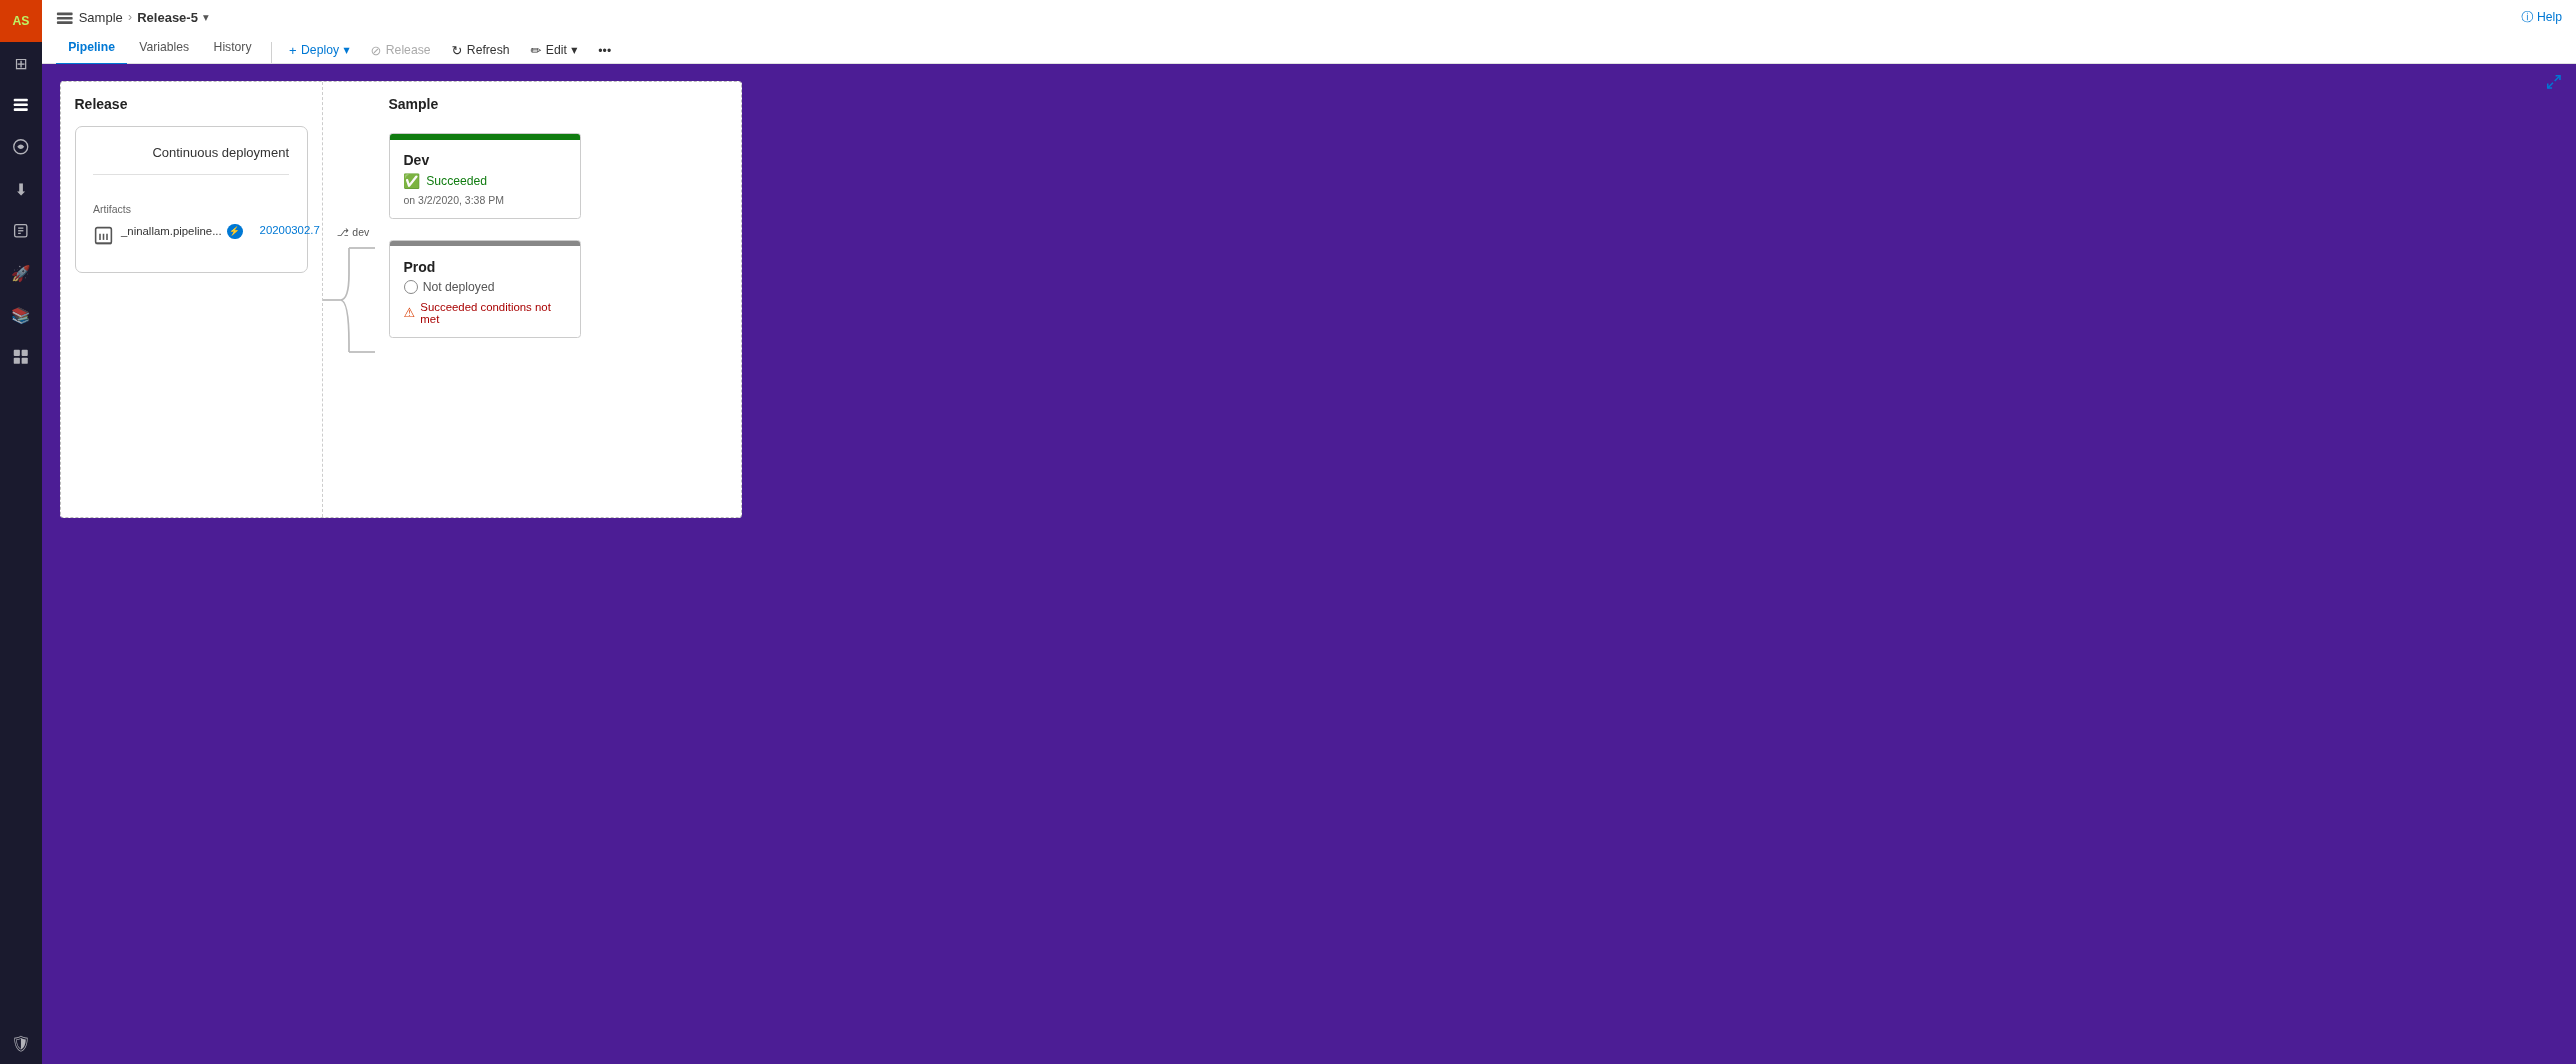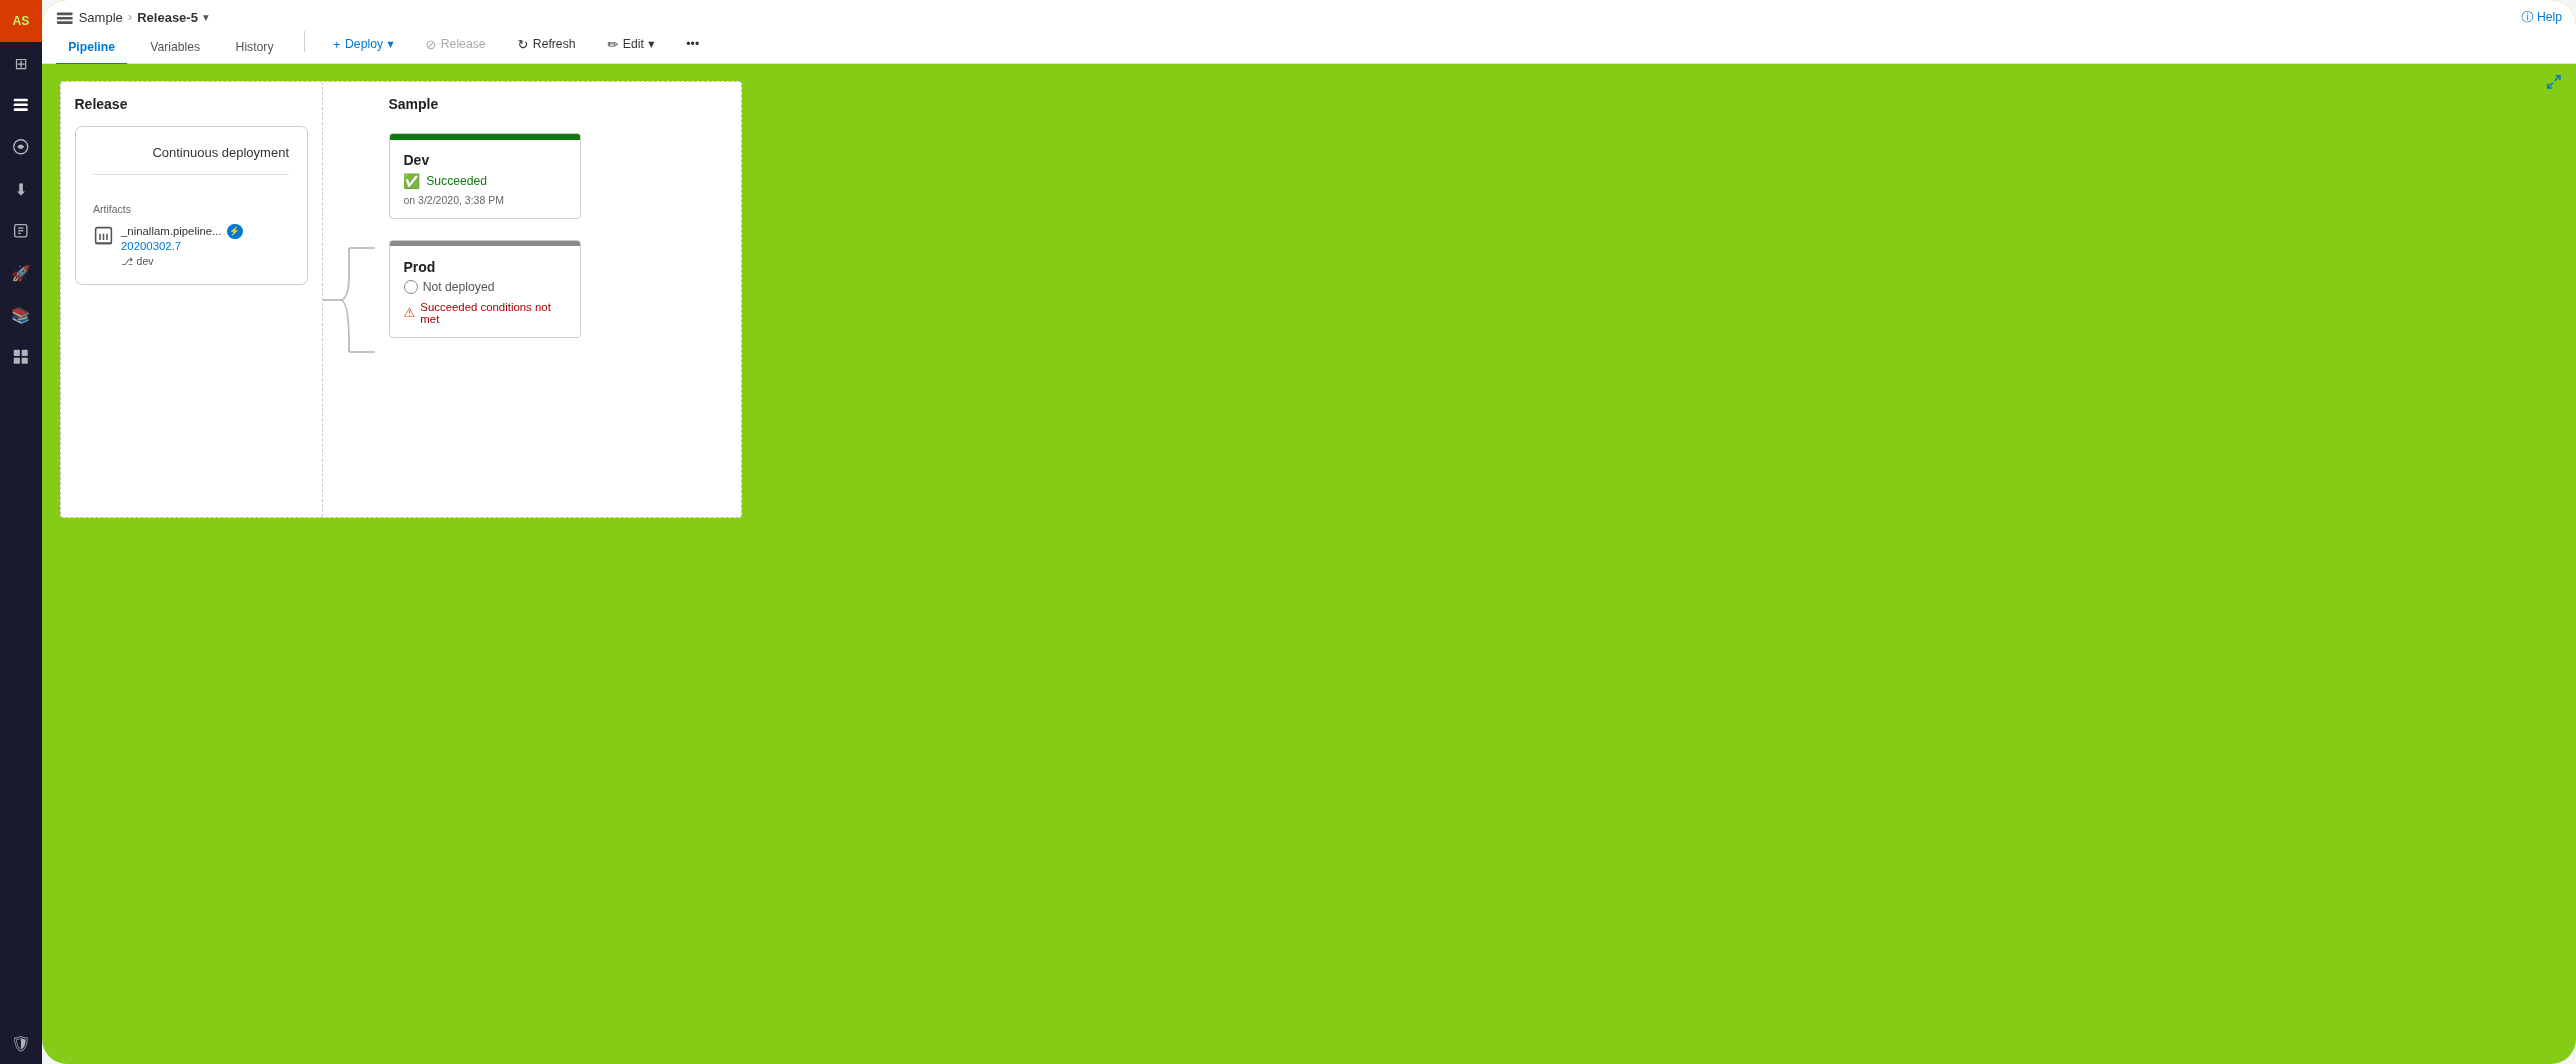--- a/index.html
+++ b/index.html
@@ -35,23 +35,22 @@
     .sidebar-icon.active { color: white; }
     .sidebar-icon-bottom {
       margin-top: auto;
     }
 
     
     .main {
       flex: 1;
       display: flex;
       flex-direction: column;
-      background: #84cc16;
+      background: #4c1d95;
       overflow: hidden;
-      border-radius: 25px;
     }
 
     
     .topbar {
       background: white;
       border-bottom: 0.9px solid #e0e0e0;
       padding: 0 14px;
       display: flex;
       flex-direction: column;
       flex-shrink: 0;
@@ -77,22 +76,22 @@
     .help-link {
       margin-left: auto;
       color: #0078d4; font-size: 12.2px;
       display: flex; align-items: center; gap: 3.5px;
       cursor: pointer;
       text-decoration: none;
     }
 
     .toolbar-row {
       display: flex;
-      align-items: flex-start;
-      gap: 11px;
+      align-items: flex-end;
+      gap: 0;
       padding-bottom: 0;
     }
     .tab-item {
       padding: 8.7px 12.2px;
       font-size: 12.2px;
       color: #555;
       cursor: pointer;
       border-bottom: 1.7px solid transparent;
       margin-bottom: -0.9px;
     }
@@ -173,21 +172,21 @@
     .artifact-item {
       display: flex;
       align-items: flex-start;
       gap: 7px;
     }
     .artifact-icon {
       font-size: 19px;
       color: #555;
       margin-top: 1.7px;
     }
-    .artifact-details { display: flex; flex-direction: column; gap: 1px; }
+    .artifact-details { display: flex; flex-direction: row; gap: 17px; }
     .artifact-name { font-size: 11.4px; color: #333; display: flex; align-items: center; gap: 5.2px; }
     .artifact-badge {
       width: 15.7px; height: 15.7px;
       background: #0078d4;
       border-radius: 50%;
       display: flex; align-items: center; justify-content: center;
       color: white; font-size: 8.7px;
     }
     .artifact-version { font-size: 11.4px; color: #0078d4; cursor: pointer; }
     .artifact-branch { font-size: 10.5px; color: #555; display: flex; align-items: center; gap: 3.5px; margin-top: 1.7px; }

